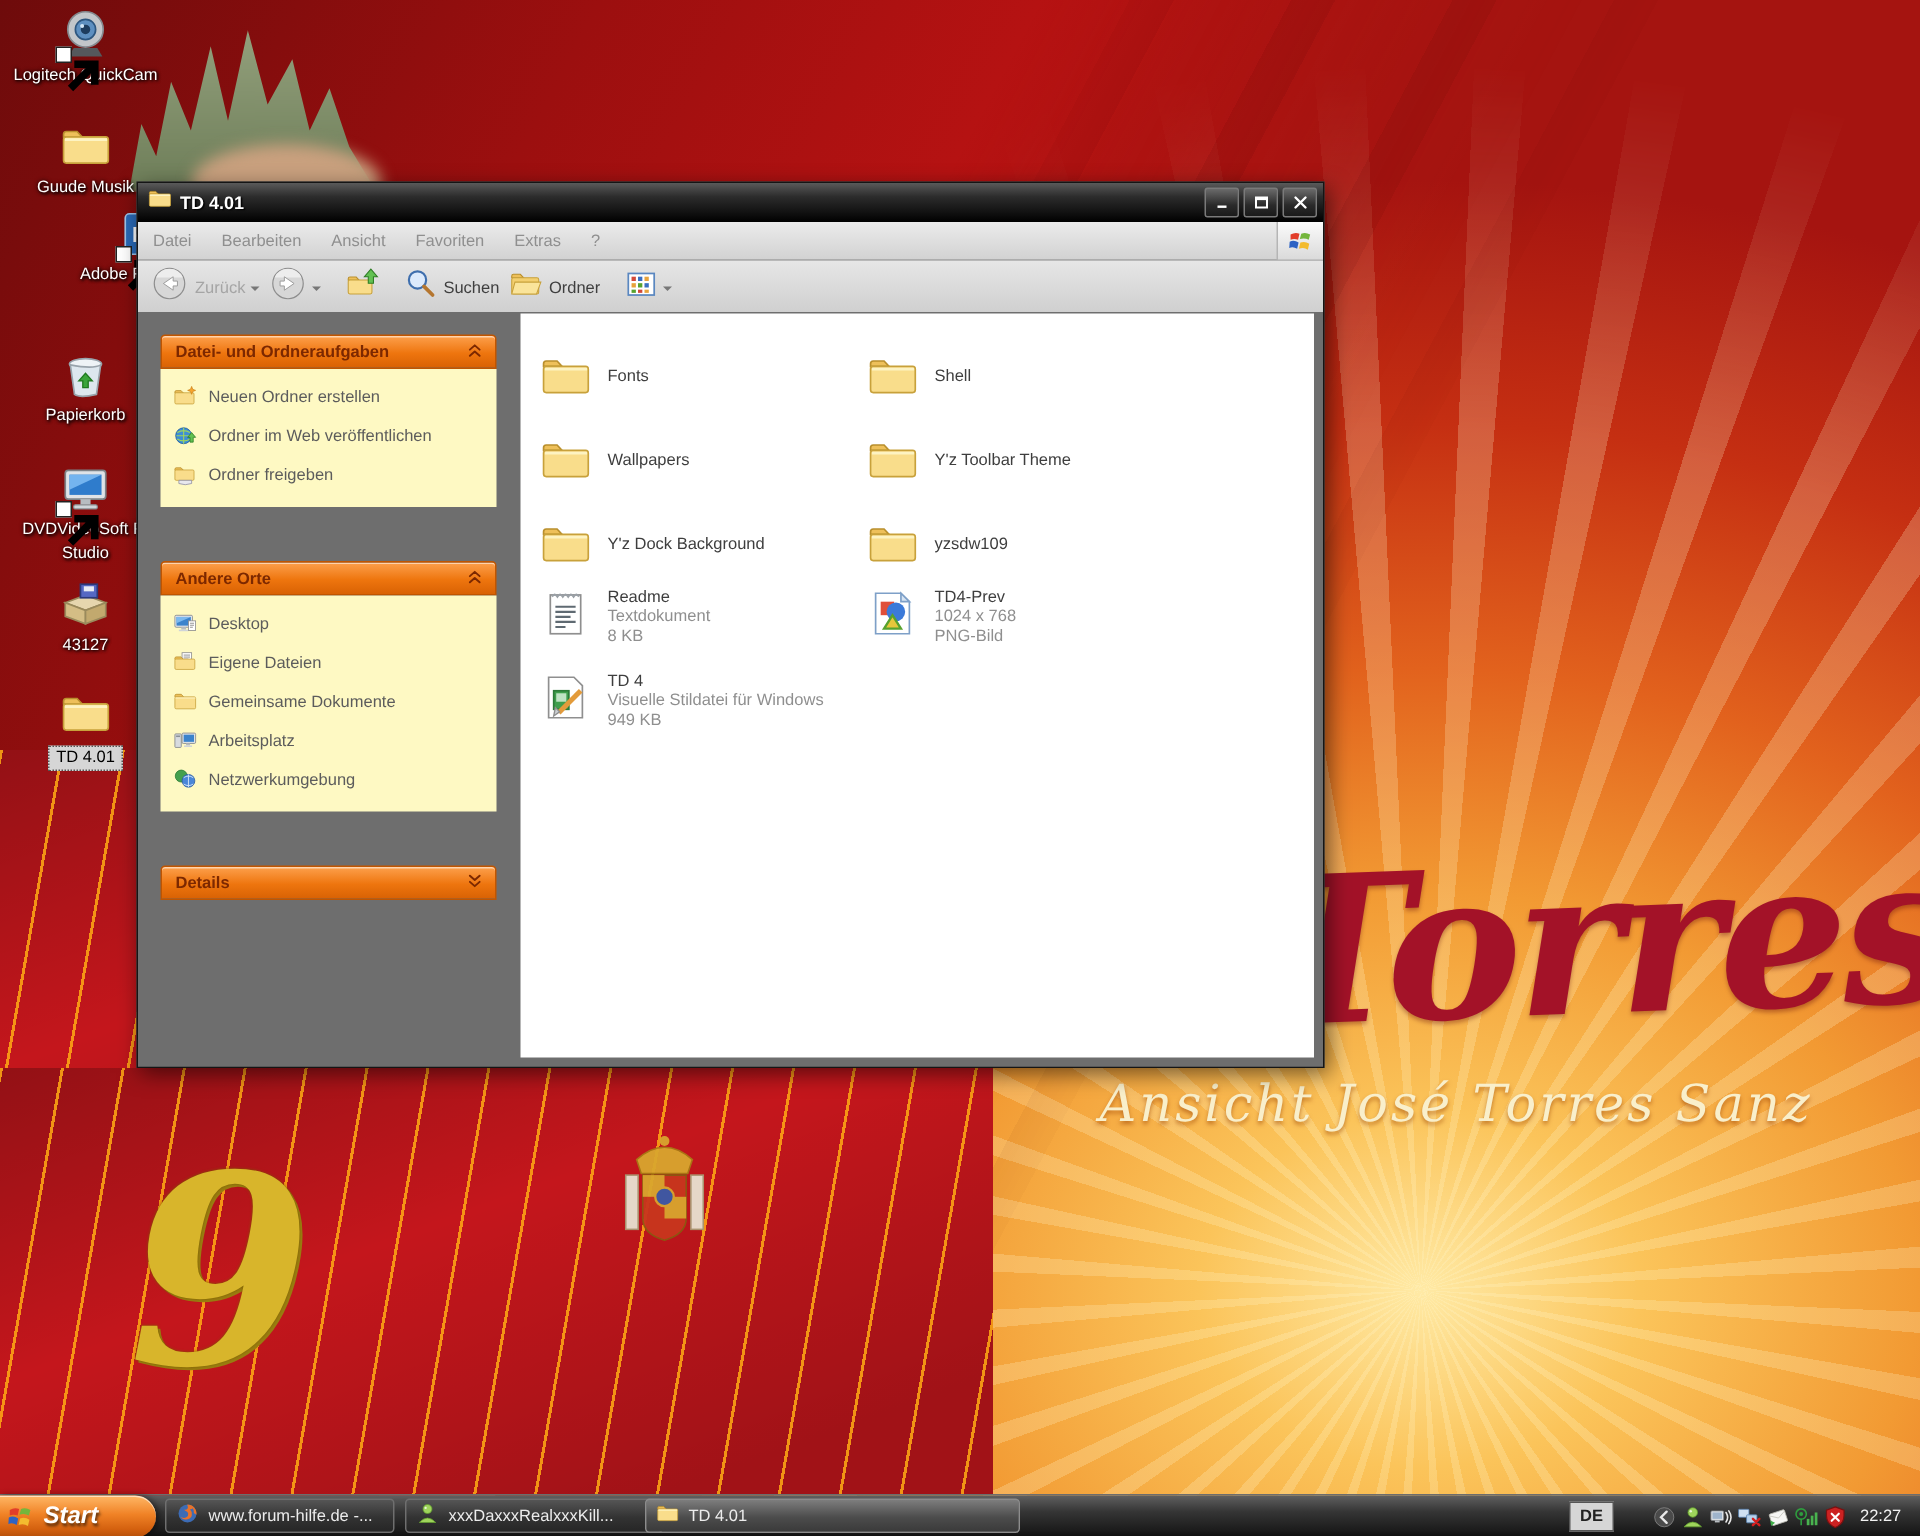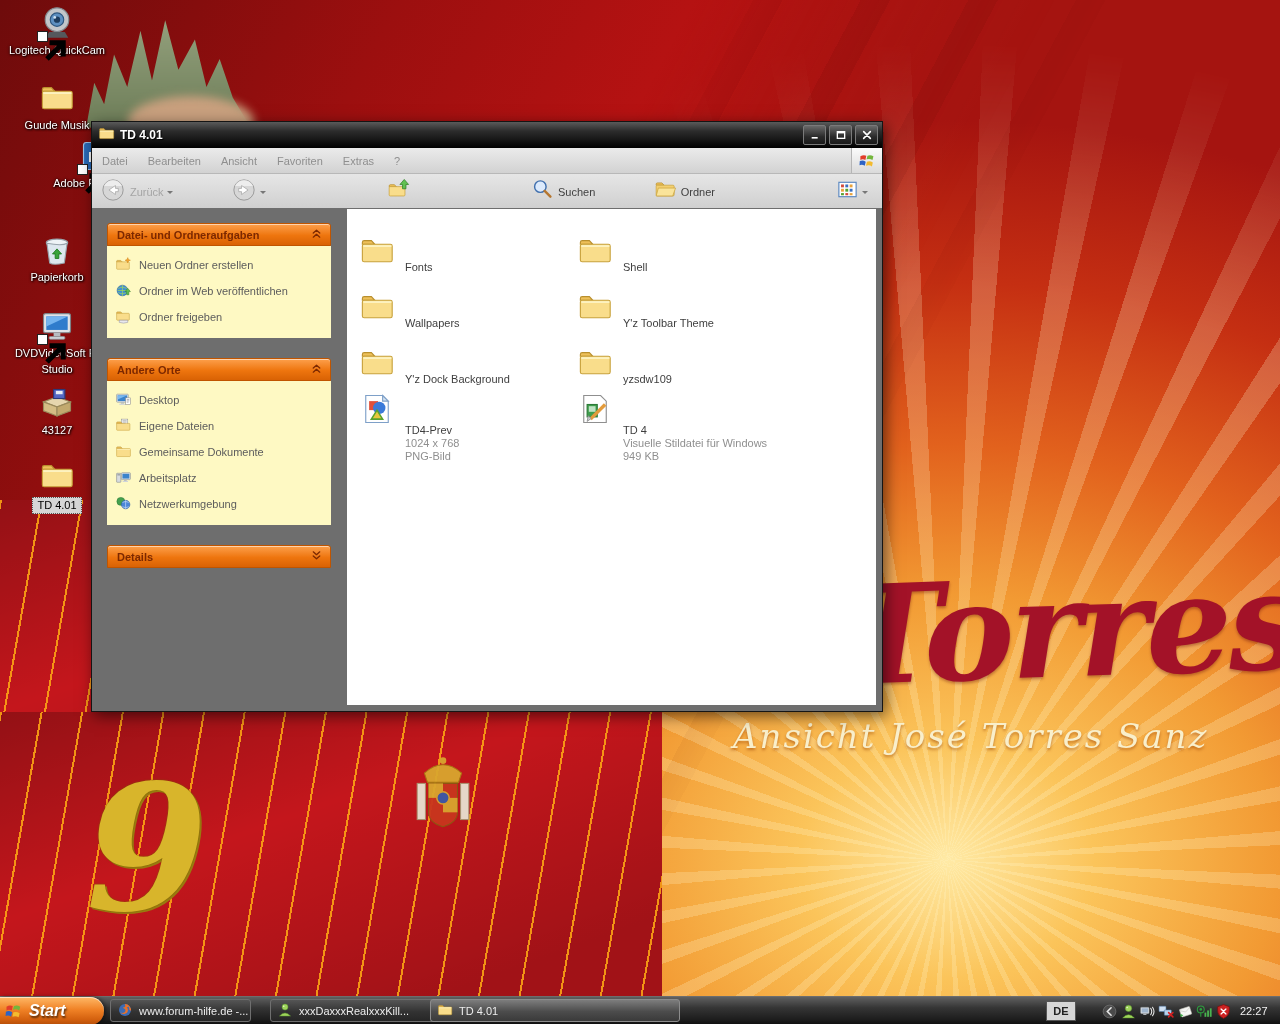--- a/index.html
+++ b/index.html
@@ -63,50 +63,50 @@
     background:linear-gradient(#6a6a6a,#2a2a2a 60%,#1a1a1a);display:flex;align-items:center;justify-content:center;}
   .wbtn svg{width:14px;height:12px;}
   .menubar{height:25px;background:linear-gradient(#ebebeb,#d2d2d2);display:flex;align-items:center;
     border-bottom:1px solid #b8b8b8;}
   .menubar .mitem{font-size:11px;color:#8f8f8f;padding:0 10px;}
   .menubar .spacer{flex:1;}
   .winlogo{width:30px;height:25px;display:flex;align-items:center;justify-content:center;
     background:linear-gradient(#fbfbfb,#dadada);border-left:1px solid #b5b5b5;}
   .winlogo svg{width:19px;height:19px;}
   .toolbar{height:35px;background:linear-gradient(#e6e6e6,#cfcfcf);border-bottom:1px solid #8a8a8a;
-    display:flex;align-items:center;padding:0 8px;justify-content:space-between;}
+    display:flex;align-items:center;padding:0 8px;}
   .tbtn{display:flex;align-items:center;margin-right:6px;}
   .tbtn .nav svg{width:26px;height:26px;}
   .tbtn .mid svg{width:23px;height:23px;}
   .tlabel{font-size:11px;color:#3f3f3f;margin-left:4px;}
   .tlabel.disabled{color:#a5a5a5;}
   .caret{width:0;height:0;border:3px solid transparent;border-top-color:#777;margin:4px 0 0 3px;}
   .tsep{width:10px;}
   .wbody{position:absolute;top:86px;left:0;right:0;bottom:0;background:#6e6e6e;
     display:flex;padding:1px 6px 6px 0;box-sizing:border-box;}
   .sidebar{width:255px;box-sizing:border-box;padding:14px 16px 0 15px;overflow:hidden;}
-  .panel{margin-bottom:20px;}
+  .panel{margin-bottom:36px;}
   .panel-h{height:23px;display:flex;align-items:center;justify-content:space-between;
     padding:0 7px 0 9px;border:1px solid #c05500;border-radius:3px 3px 0 0;box-sizing:border-box;
     background:linear-gradient(#fda04c,#ee750e 55%,#d96204);
     box-shadow:inset 0 1px 0 rgba(255,255,255,.55);
     color:#7c2800;font-size:11px;font-weight:bold;}
   .panel-h svg{width:13px;height:13px;}
   .panel-b{background:#fef9c3;padding:10px 6px 4px 8px;}
   .pitem{display:flex;align-items:center;margin-bottom:9px;font-size:11px;color:#5c5c5c;}
   .pitem .pi{width:17px;height:17px;margin-right:7px;flex:none;}
   .pitem .pi svg{width:17px;height:17px;}
   .content{flex:1;background:#fff;overflow:hidden;}
   .file-grid{display:grid;grid-template-columns:218px 218px;grid-auto-rows:56px;
     padding:14px 0 0 12px;}
   .tile{display:flex;align-items:flex-start;}
   .tile .ficon{width:36px;height:36px;flex:none;margin-right:10px;}
   .tile .ficon svg{width:36px;height:36px;}
   .tile.folder{align-items:center;}
-  .tinfo{font-size:11px;color:#3e3e3e;line-height:13px;padding-top:1px;margin-top:32px;}
+  .tinfo{font-size:11px;color:#3e3e3e;line-height:13px;padding-top:1px;}
   .tmeta{color:#8f8f8f;}
   
   .taskbar{position:absolute;left:0;bottom:0;width:1280px;height:28px;z-index:20;
     background:linear-gradient(#606060,#353535 40%,#1c1c1c 85%,#101010);border-top:1px solid #6d6d6d;box-sizing:border-box;}
   .start{position:absolute;left:0;top:0;width:104px;height:28px;display:flex;align-items:center;
     padding-left:4px;box-sizing:border-box;border-radius:0 15px 15px 0;
     background:linear-gradient(#ffb866,#f08226 45%,#d4610f 80%,#b54e08);
     box-shadow:inset 0 1px 0 rgba(255,255,255,.6),2px 0 4px rgba(0,0,0,.45);}
   .start svg{width:20px;height:20px;}
   .start-label{color:#fff;font-size:16px;font-weight:bold;font-style:italic;margin-left:5px;
@@ -487,20 +487,34 @@
                   <path d="M3 8.5c0-1 .7-1.7 1.6-1.7h6.4l3 3.2H3z" fill="#eec05a" stroke="#b98f2d"></path>
                   <rect x="3" y="10" width="26.5" height="15.5" rx="1.6" fill="#f9dd8b" stroke="#c8a13b"></rect>
                   <path d="M3.8 11.6h25" stroke="#fdf3c2" stroke-width="1.6" fill="none"></path>
                 </svg></span>
               <div class="tinfo">
                 <div>yzsdw109</div>
               </div>
             </div>
             <div class="tile">
               <span class="ficon"><svg viewBox="0 0 32 32">
+                  <rect x="7" y="5" width="18" height="23" fill="#fff" stroke="#8f8f8f"></rect>
+                  <path d="M8 6q1.6-2.6 3.2 0q1.6-2.6 3.2 0q1.6-2.6 3.2 0q1.6-2.6 3.2 0q1.6-2.6 3.2 0" fill="none" stroke="#9aa0a6" stroke-width="1.2"></path>
+                  <g stroke="#5f6a72" stroke-width="1.3">
+                    <path d="M10 12h12M10 15h12M10 18h9M10 21h12M10 24h6"></path>
+                  </g>
+                </svg></span>
+              <div class="tinfo">
+                <div>Readme</div>
+                <div class="tmeta">Textdokument</div>
+                <div class="tmeta">8 KB</div>
+              </div>
+            </div>
+            <div class="tile">
+              <span class="ficon"><svg viewBox="0 0 32 32">
                   <path d="M6 4h15l5 5v19H6z" fill="#fff" stroke="#7ea0c8"></path>
                   <path d="M21 4l5 5h-5z" fill="#d7e4f2" stroke="#7ea0c8"></path>
                   <rect x="9" y="9" width="8" height="8" fill="#e04f3a"></rect>
                   <circle cx="18" cy="15" r="5.5" fill="#3b7ad9"></circle>
                   <path d="M11 25l5-8 5 8z" fill="#e8c73c" stroke="#58a22e" stroke-width="1.4"></path>
                 </svg></span>
               <div class="tinfo">
                 <div>TD4-Prev</div>
                 <div class="tmeta">1024 x 768</div>
                 <div class="tmeta">PNG-Bild</div>
@@ -531,21 +545,21 @@
           <svg viewBox="0 0 32 32">
             <path d="M4 9q5-3 10-1l-1.6 7Q8 13 4 15z" fill="#e23d2a"></path>
             <path d="M16 8q5-2 10 1l-1.6 6q-4.4-2.6-10-1z" fill="#74b63c"></path>
             <path d="M3 17q5-2.6 10 1l-1.6 7Q7 22 2.5 24z" fill="#2e63c4"></path>
             <path d="M15 18q5.5-1.6 10 1.4L23.4 26q-4.4-3-10-1z" fill="#f3bb2f"></path>
           </svg>
         </span>
       <span class="start-label">Start</span>
     </div>
     <div id="task-buttons">
-        <div class="task" style="left: 110px; width: 141px;">
+        <div class="task" style="left: 110px; width: 153px;">
           <span><svg viewBox="0 0 32 32">
               <circle cx="16" cy="16" r="12" fill="#3c6bb4"></circle>
               <path d="M16 4a12 12 0 0 1 11.8 14q-1.3-2-3.3-2.4 1-4-1.7-6.6-1.4 2-3.6 1.2 3.4 3.2 2.6 8-.7 4-5.8 5.4-6 1.5-9.6-3.2 4.3 2.6 8 .6 3.2-1.8 2.5-5-.5-2.4-3-3.2-1.7-.6-2.2-2.2 2.8 1 4.4-1.4 1.2-2-.3-3.8A12 12 0 0 1 16 4z" fill="#e8722a"></path>
             </svg></span>
           <span>www.forum-hilfe.de -...</span>
         </div>
         <div class="task" style="left: 270px; width: 172px;">
           <span><svg viewBox="0 0 32 32">
               <circle cx="16" cy="10" r="6" fill="#9fd45c" stroke="#5f9c2c"></circle>
               <path d="M5 28q11-12 22 0z" fill="#9fd45c" stroke="#5f9c2c"></path>

